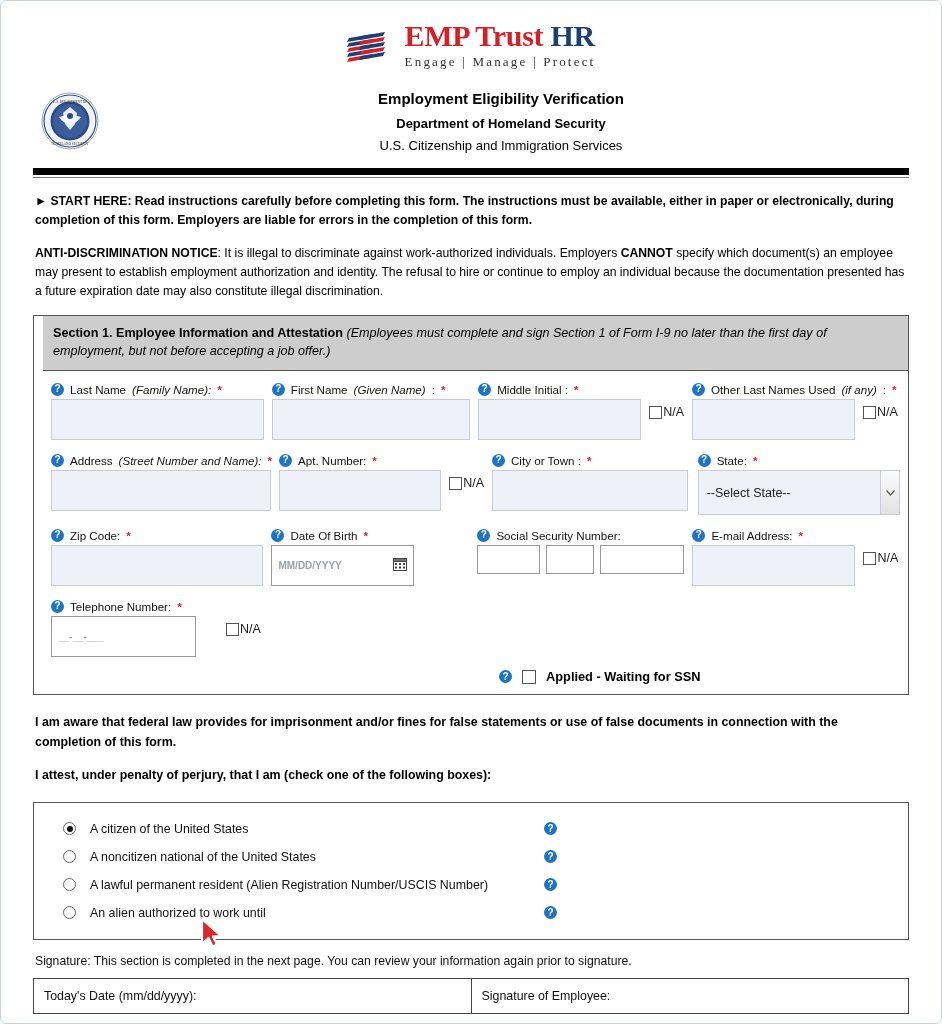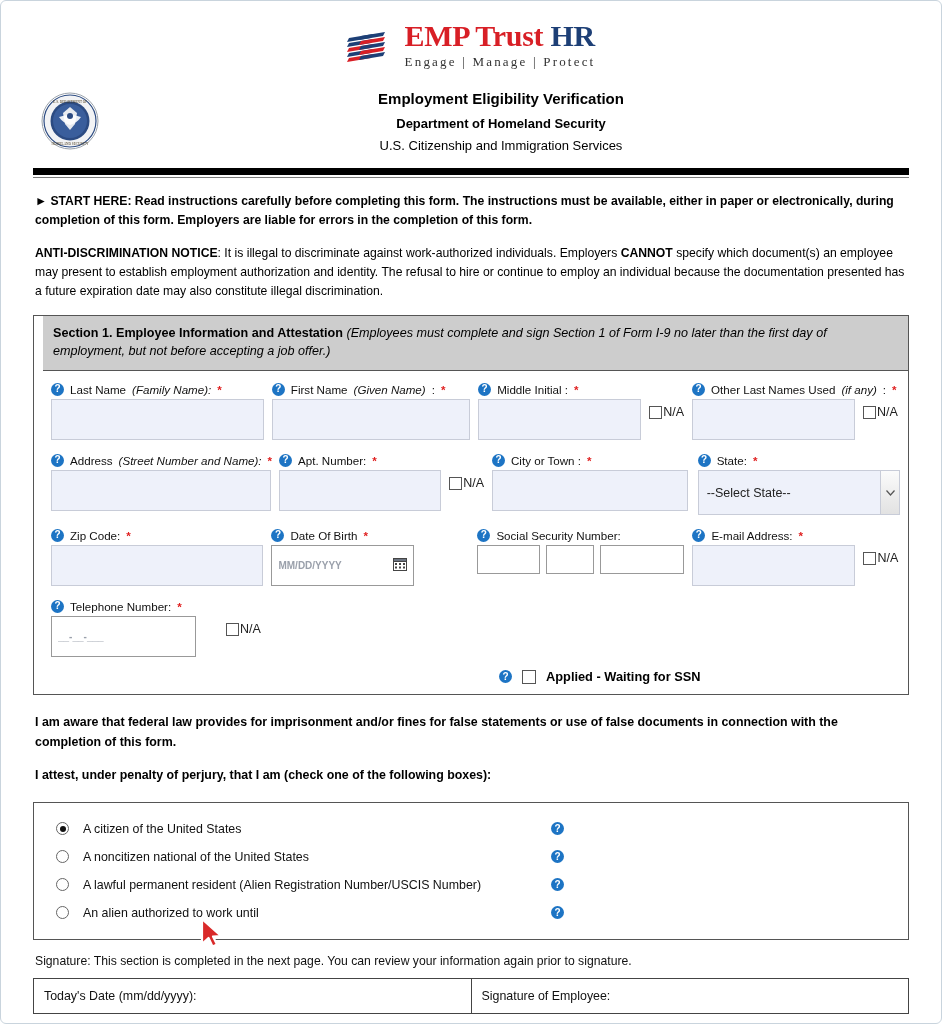--- a/index.html
+++ b/index.html
@@ -143,21 +143,21 @@
     display: flex; align-items: center; gap: 10px;
     margin-left: 448px; margin-top: 12px;
   }
   .applied-lbl { font-size: 12.8px; font-weight: bold; color: #000; }
   .cb-lg { width: 14px; height: 14px; border: 1px solid #555; background: #fff; cursor: pointer; }
 
   
   .attest { font-size: 12.4px; font-weight: bold; line-height: 1.55; margin-top: 18px; padding: 0 2px; }
   .attest p { margin: 0 0 14px 0; }
 
-  .radio-box { border: 1px solid #555; margin-top: 17px; padding: 12px 4px; }
+  .radio-box { border: 1px solid #555; margin-top: 17px; padding: 12px 11px; }
   .ropt { display: flex; align-items: center; padding: 7px 18px; }
   .radio {
     width: 13px; height: 13px; border: 1px solid #666; border-radius: 50%;
     background: #fff; flex: none; position: relative; cursor: pointer;
   }
   .radio.on::after {
     content: ""; position: absolute; left: 2.5px; top: 2.5px;
     width: 6px; height: 6px; border-radius: 50%; background: #111;
   }
   .ropt-lbl { font-size: 12.4px; color: #111; margin-left: 14px; flex: 1; }

